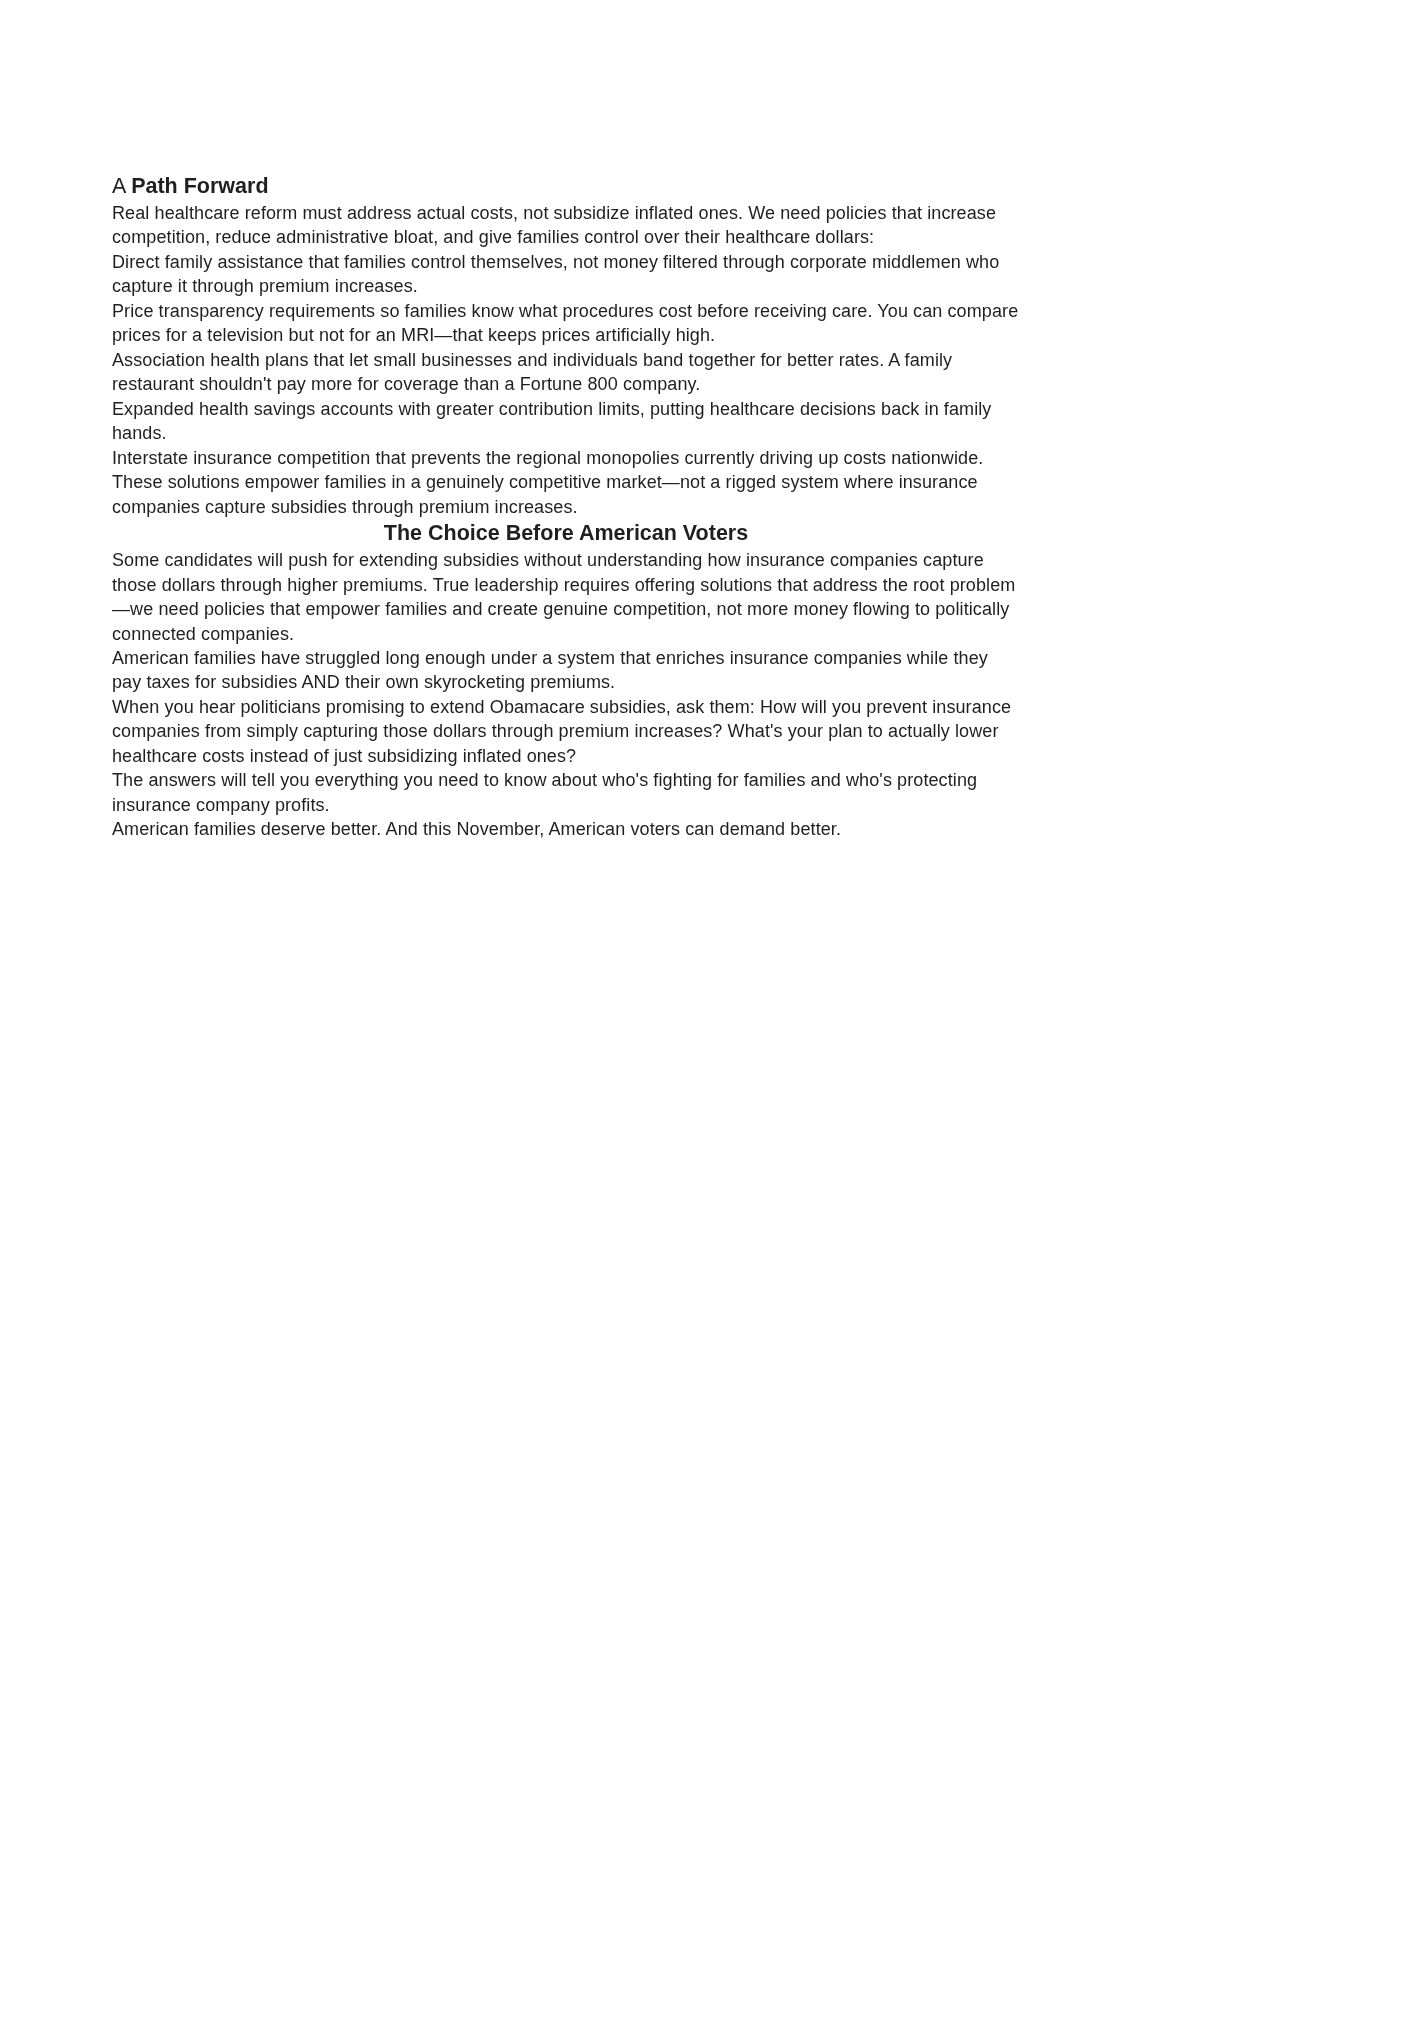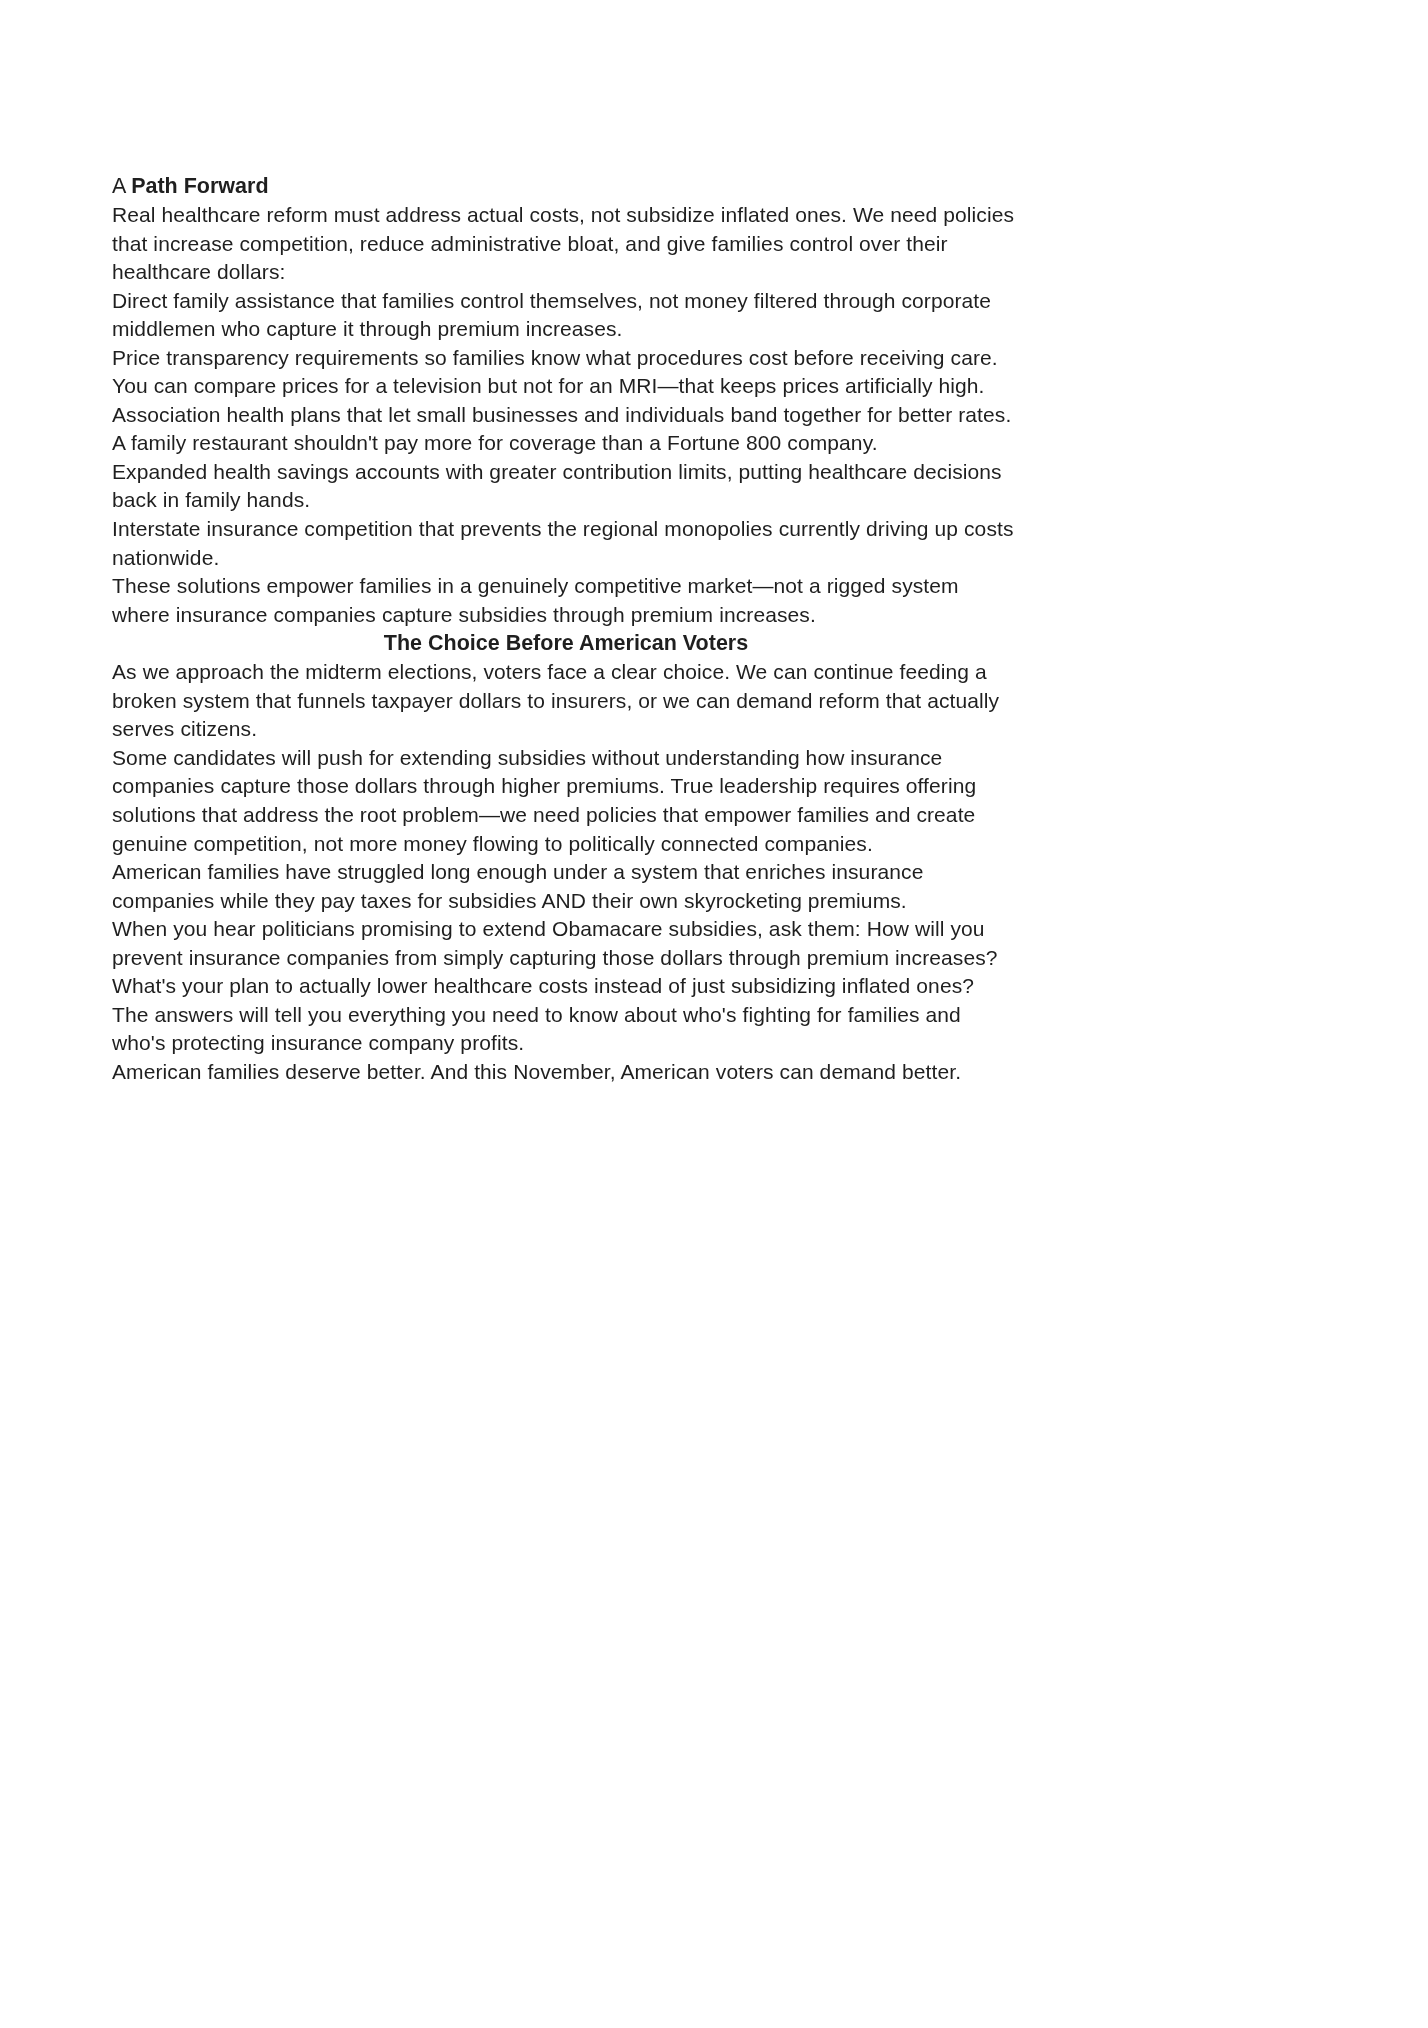--- a/index.html
+++ b/index.html
@@ -32,21 +32,21 @@
   .section-heading {
     font-size: 21.5px;
     line-height: 1.35;
     font-weight: normal;
     margin-bottom: 22px;
   }
   .section-heading .bold {
     font-weight: bold;
   }
   .para {
-    font-size: 21px;
+    font-size: 18px;
     line-height: 1.36;
     margin-bottom: 23px;
     letter-spacing: 0.1px;
   }
   .section-2 {
     margin-top: 40px;
     text-align: center;
   }
   .gap-before {
     margin-top: 35px;
@@ -63,21 +63,20 @@
     <p class="para">Real healthcare reform must address actual costs, not subsidize inflated ones. We need policies that increase competition, reduce administrative bloat, and give families control over their healthcare dollars:</p>
     <p class="para">Direct family assistance that families control themselves, not money filtered through corporate middlemen who capture it through premium increases.</p>
     <p class="para">Price transparency requirements so families know what procedures cost before receiving care. You can compare prices for a television but not for an MRI—that keeps prices artificially high.</p>
     <p class="para">Association health plans that let small businesses and individuals band together for better rates. A family restaurant shouldn't pay more for coverage than a Fortune 800 company.</p>
     <p class="para">Expanded health savings accounts with greater contribution limits, putting healthcare decisions back in family hands.</p>
     <p class="para">Interstate insurance competition that prevents the regional monopolies currently driving up costs nationwide.</p>
     <p class="para">These solutions empower families in a genuinely competitive market—not a rigged system where insurance companies capture subsidies through premium increases.</p>
 
     <h2 class="section-heading section-2"><span class="bold">The Choice Before American Voters</span></h2>
 
-    <p class="para">As we approach the midterm elections, voters face a clear choice. We can continue feeding a broken system that funnels taxpayer dollars to insurers, or we can demand reform that actually serves citizens.</p>
     <p class="para">Some candidates will push for extending subsidies without understanding how insurance companies capture those dollars through higher premiums. True leadership requires offering solutions that address the root problem—we need policies that empower families and create genuine competition, not more money flowing to politically connected companies.</p>
     <p class="para gap-before">American families have struggled long enough under a system that enriches insurance companies while they pay taxes for subsidies AND their own skyrocketing premiums.</p>
     <p class="para gap-before">When you hear politicians promising to extend Obamacare subsidies, ask them: How will you prevent insurance companies from simply capturing those dollars through premium increases? What's your plan to actually lower healthcare costs instead of just subsidizing inflated ones?</p>
     <p class="para gap-before">The answers will tell you everything you need to know about who's fighting for families and who's protecting insurance company profits.</p>
     <p class="para gap-before">American families deserve better. And this November, American voters can demand better.</p>
 
   </div>
 </div>
 
 </body></html>

